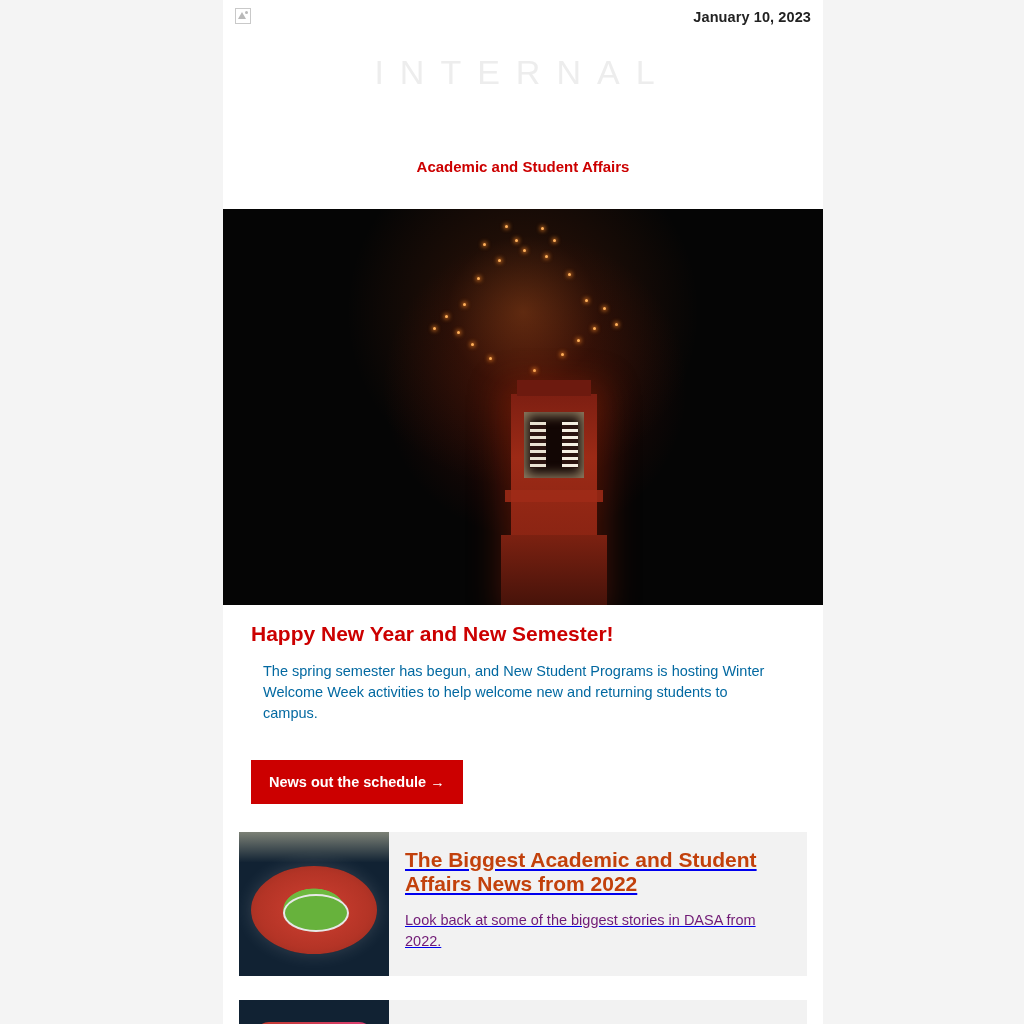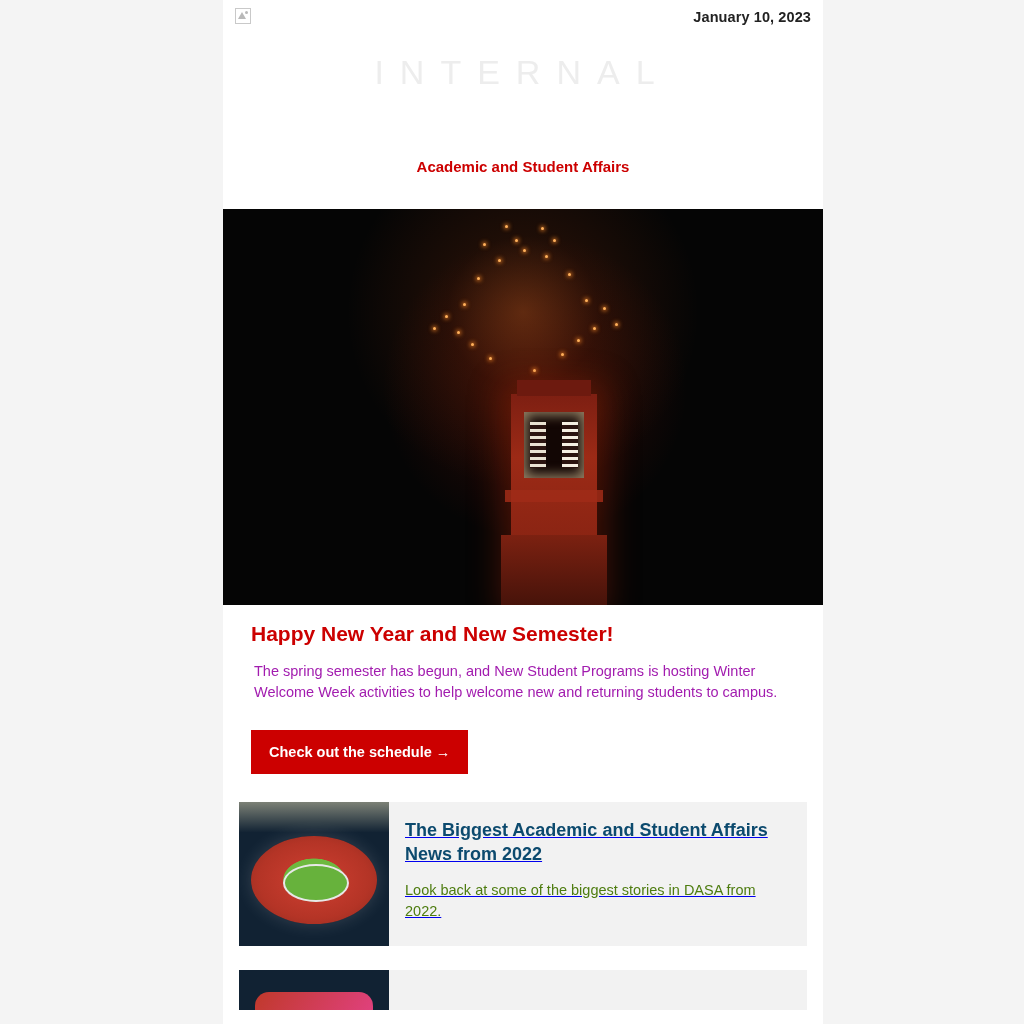--- a/index.html
+++ b/index.html
@@ -211,24 +211,24 @@
     padding: 16px 12px 0 12px;
   }
   .lead h2 {
     margin: 0 0 14px 0;
     color: #cc0000;
     font-size: 21px;
     line-height: 26px;
     font-weight: bold;
   }
   .lead p {
-    margin: 3px;
+    margin: 12px;
     font-size: 14.5px;
     line-height: 21px;
-    color: #a21caf;
+    color: #0369a1;
   }
   .cta-wrap {
     padding: 24px 0 0 0;
   }
   .cta {
     display: inline-block;
     background: #cc0000;
     color: #ffffff;
     font-weight: bold;
     font-size: 14.5px;
@@ -291,30 +291,30 @@
     border-radius: 14px;
     background: radial-gradient(circle at 30% 40%, #ffeaa7 0 12%, rgba(255,234,167,0) 13%),
                 radial-gradient(circle at 70% 60%, #fab1a0 0 16%, rgba(250,177,160,0) 17%),
                 linear-gradient(120deg, #c0392b, #e84393);
   }
   .story .text {
     padding: 16px 16px 16px 16px;
   }
   .story h3 {
     margin: 0 0 14px 0;
-    color: #0c4a6e;
-    font-size: 18px;
+    color: #c2410c;
+    font-size: 21px;
     line-height: 24px;
     font-weight: bold;
   }
   .story p {
     margin: 0;
     font-size: 14.5px;
     line-height: 21px;
-    color: #4d7c0f;
+    color: #701a75;
   }
   .story.partial {
     margin-top: 24px;
     height: 40px;
     overflow: hidden;
   }
   .story.partial .thumb {
     height: 144px;
   }
 </style>
@@ -372,21 +372,21 @@
         <span class="base"></span>
       </span>
     </a>
 
     <div class="content">
 
       <div class="lead">
         <h2>Happy New Year and New Semester!</h2>
         <p>The spring semester has begun, and New Student Programs is hosting Winter Welcome Week activities to help welcome new and returning students to campus.</p>
         <div class="cta-wrap">
-          <a class="cta" href="#"><span>Check out the schedule</span><span class="arrow">→</span></a>
+          <a class="cta" href="#"><span>News out the schedule</span><span class="arrow">→</span></a>
         </div>
       </div>
 
       <a class="story" href="#">
         <span class="thumb thumb-stadium">
           <span class="lights"></span>
           <span class="bowl"></span>
           <span class="field"></span>
         </span>
         <span class="text">

